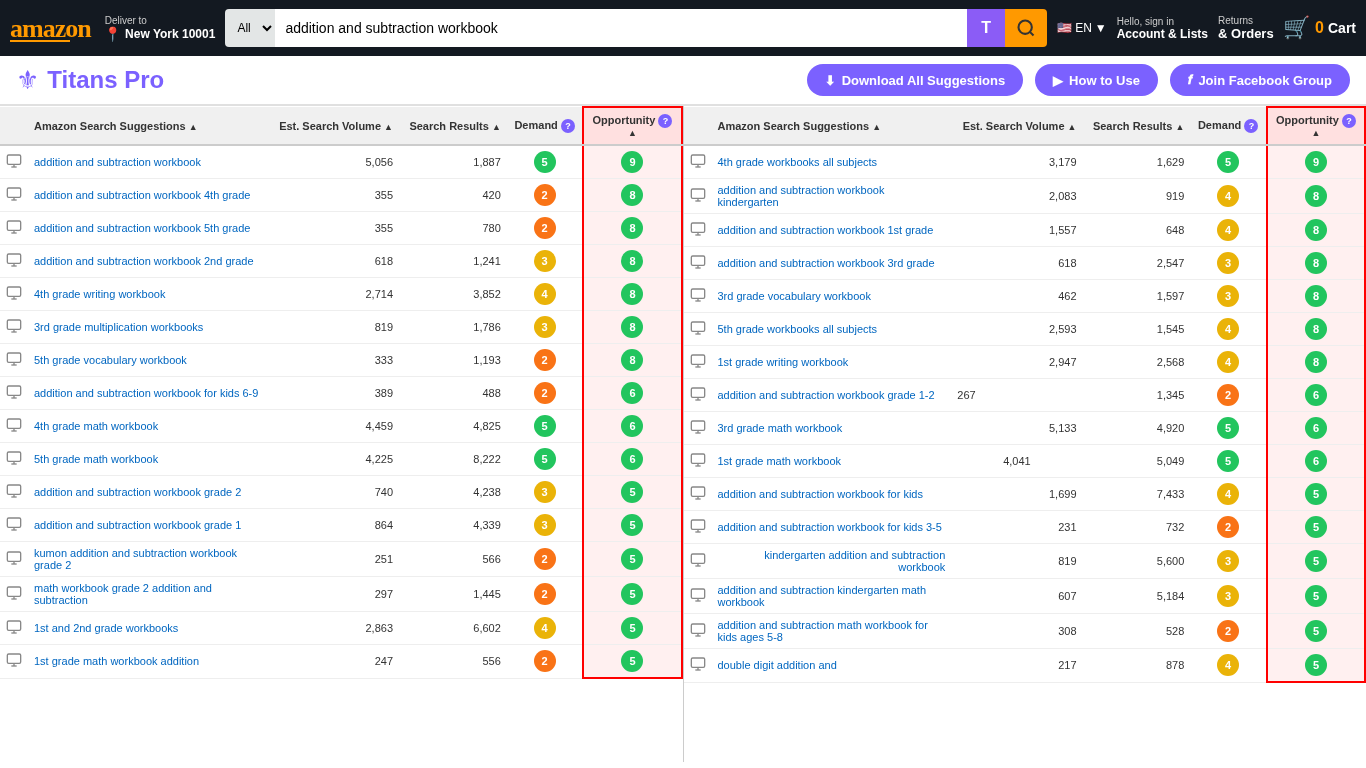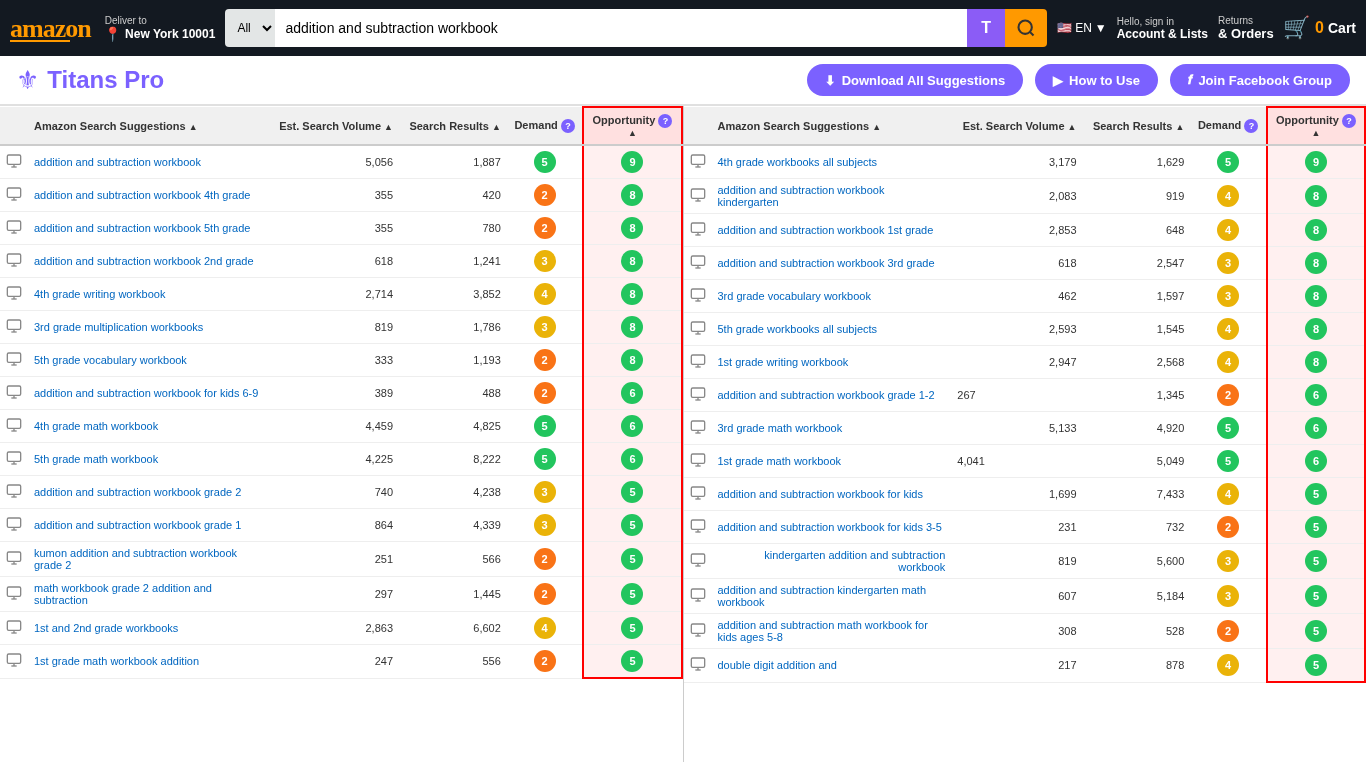--- a/index.html
+++ b/index.html
@@ -340,21 +340,21 @@
             <td style="text-align: center;"><span style="width:22px;height:22px;border-radius:50%;background:#eab308;color:white;font-weight:bold;font-size:11px;display:inline-flex;align-items:center;justify-content:center;">4</span></td>
             <td style="text-align: center; background: rgb(255, 240, 240); border-left: 2px solid red; border-right: 2px solid red;"><span style="width:22px;height:22px;border-radius:50%;background:#22c55e;color:white;font-weight:bold;font-size:11px;display:inline-flex;align-items:center;justify-content:center;">8</span></td>
           </tr>
           <tr style="border-bottom: 1px solid rgb(238, 238, 238);">
             <td><svg width="16" height="16" viewBox="0 0 24 24" fill="none" stroke="#888" stroke-width="2">
                 <rect x="2" y="3" width="20" height="14" rx="2"></rect>
                 <line x1="8" y1="21" x2="16" y2="21"></line>
                 <line x1="12" y1="17" x2="12" y2="21"></line>
               </svg></td>
             <td style="max-width: 230px; cursor: pointer; color: rgb(0, 102, 192);">addition and subtraction workbook 1st grade</td>
-            <td style="text-align: right;">2,853</td>
+            <td style="text-align: right;">1,557</td>
             <td style="text-align: right;">648</td>
             <td style="text-align: center;"><span style="width:22px;height:22px;border-radius:50%;background:#eab308;color:white;font-weight:bold;font-size:11px;display:inline-flex;align-items:center;justify-content:center;">4</span></td>
             <td style="text-align: center; background: rgb(255, 240, 240); border-left: 2px solid red; border-right: 2px solid red;"><span style="width:22px;height:22px;border-radius:50%;background:#22c55e;color:white;font-weight:bold;font-size:11px;display:inline-flex;align-items:center;justify-content:center;">8</span></td>
           </tr>
           <tr style="border-bottom: 1px solid rgb(238, 238, 238);">
             <td><svg width="16" height="16" viewBox="0 0 24 24" fill="none" stroke="#888" stroke-width="2">
                 <rect x="2" y="3" width="20" height="14" rx="2"></rect>
                 <line x1="8" y1="21" x2="16" y2="21"></line>
                 <line x1="12" y1="17" x2="12" y2="21"></line>
               </svg></td>
@@ -424,21 +424,21 @@
             <td style="text-align: center;"><span style="width:22px;height:22px;border-radius:50%;background:#22c55e;color:white;font-weight:bold;font-size:11px;display:inline-flex;align-items:center;justify-content:center;">5</span></td>
             <td style="text-align: center; background: rgb(255, 240, 240); border-left: 2px solid red; border-right: 2px solid red;"><span style="width:22px;height:22px;border-radius:50%;background:#22c55e;color:white;font-weight:bold;font-size:11px;display:inline-flex;align-items:center;justify-content:center;">6</span></td>
           </tr>
           <tr style="border-bottom: 1px solid rgb(238, 238, 238);">
             <td><svg width="16" height="16" viewBox="0 0 24 24" fill="none" stroke="#888" stroke-width="2">
                 <rect x="2" y="3" width="20" height="14" rx="2"></rect>
                 <line x1="8" y1="21" x2="16" y2="21"></line>
                 <line x1="12" y1="17" x2="12" y2="21"></line>
               </svg></td>
             <td style="max-width: 230px; cursor: pointer; color: rgb(0, 102, 192);">1st grade math workbook</td>
-            <td style="text-align: left;">4,041</td>
+            <td style="text-align: center;">4,041</td>
             <td style="text-align: right;">5,049</td>
             <td style="text-align: center;"><span style="width:22px;height:22px;border-radius:50%;background:#22c55e;color:white;font-weight:bold;font-size:11px;display:inline-flex;align-items:center;justify-content:center;">5</span></td>
             <td style="text-align: center; background: rgb(255, 240, 240); border-left: 2px solid red; border-right: 2px solid red;"><span style="width:22px;height:22px;border-radius:50%;background:#22c55e;color:white;font-weight:bold;font-size:11px;display:inline-flex;align-items:center;justify-content:center;">6</span></td>
           </tr>
           <tr style="border-bottom: 1px solid rgb(238, 238, 238);">
             <td><svg width="16" height="16" viewBox="0 0 24 24" fill="none" stroke="#888" stroke-width="2">
                 <rect x="2" y="3" width="20" height="14" rx="2"></rect>
                 <line x1="8" y1="21" x2="16" y2="21"></line>
                 <line x1="12" y1="17" x2="12" y2="21"></line>
               </svg></td>

